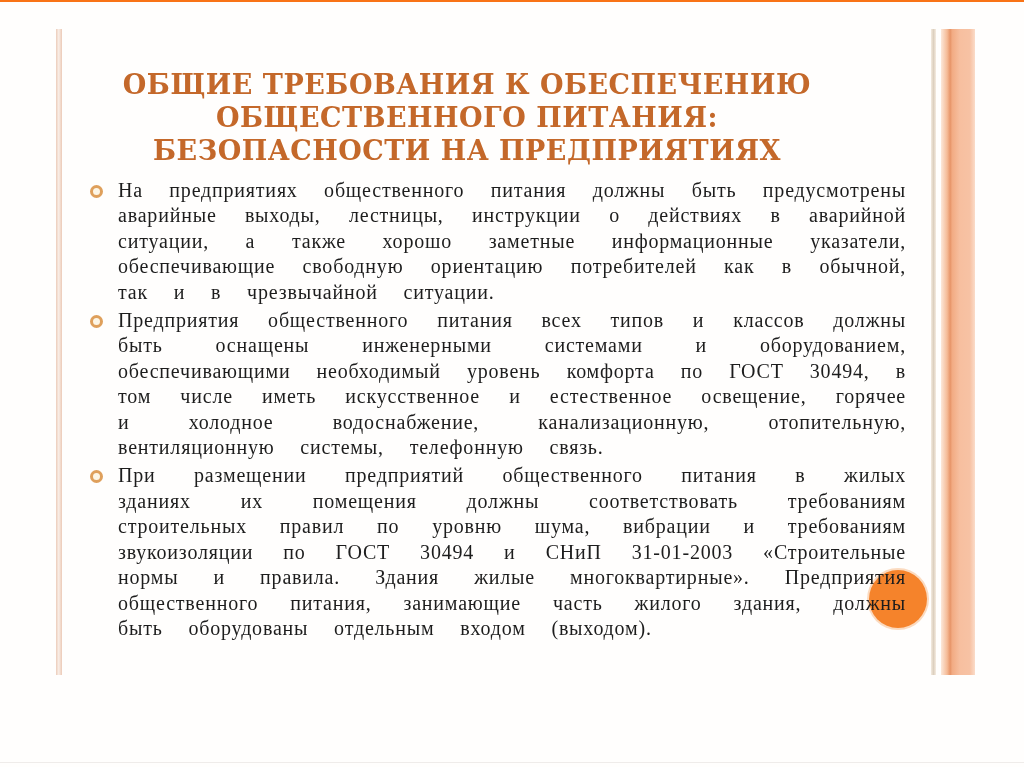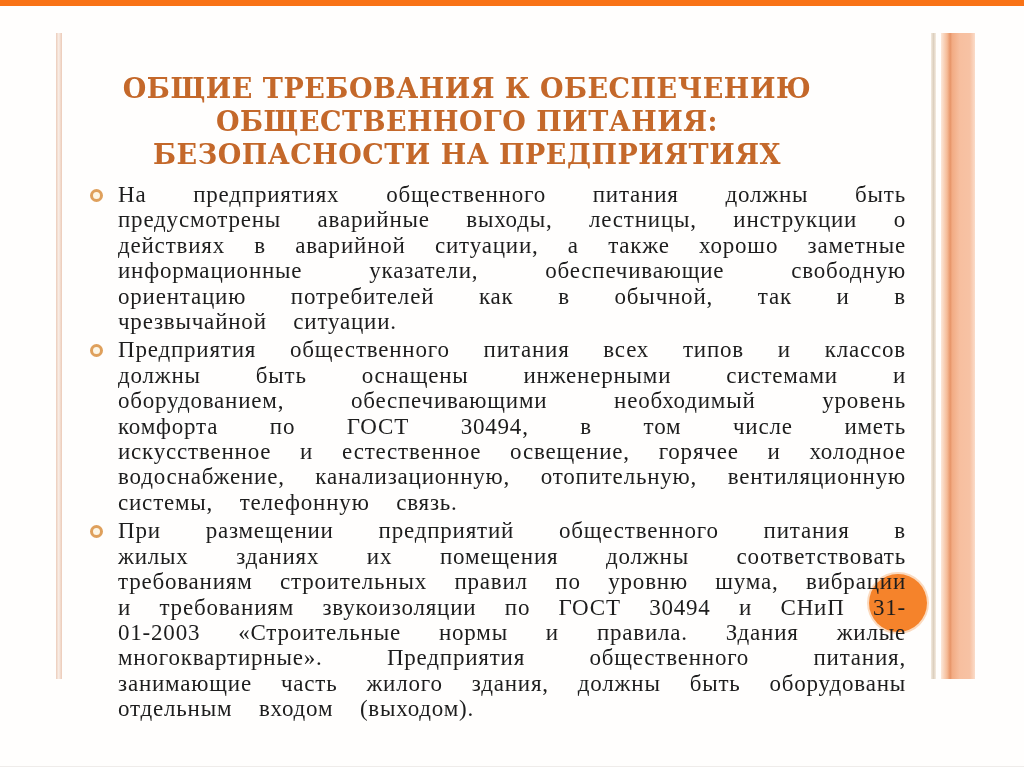--- a/index.html
+++ b/index.html
@@ -6,21 +6,21 @@
     margin: 0;
     padding: 0;
     background: #ffffff;
   }
   .slide {
     position: relative;
     width: 1024px;
     height: 767px;
     background: #fffefd;
     overflow: hidden;
-    border-top: 6px solid #f97316;
+    border-top: 2px solid #f97316;
     box-sizing: border-box;
     font-family: "Liberation Serif", serif;
   }
   
   .stripe-left {
     position: absolute;
     left: 56px; top: 27px;
     width: 6px; height: 646px;
     background: linear-gradient(90deg, #ecccba 0%, #f9eee7 45%, #eccab7 100%);
   }
@@ -88,21 +88,21 @@
     left: 0; top: 7px;
     width: 7px; height: 7px;
     border: 3px solid #dfa05c;
     border-radius: 50%;
     background: #fdf6e6;
     box-sizing: content-box;
   }
   .bullets p {
     margin: 0;
     width: 788px;
-    font-size: 23px;
+    font-size: 20px;
     line-height: 25.4px;
     letter-spacing: 0.8px;
     word-spacing: 20px;
     color: #1d1d1d;
     text-align: justify;
   }
 </style>
 </head>
 <body>
 

